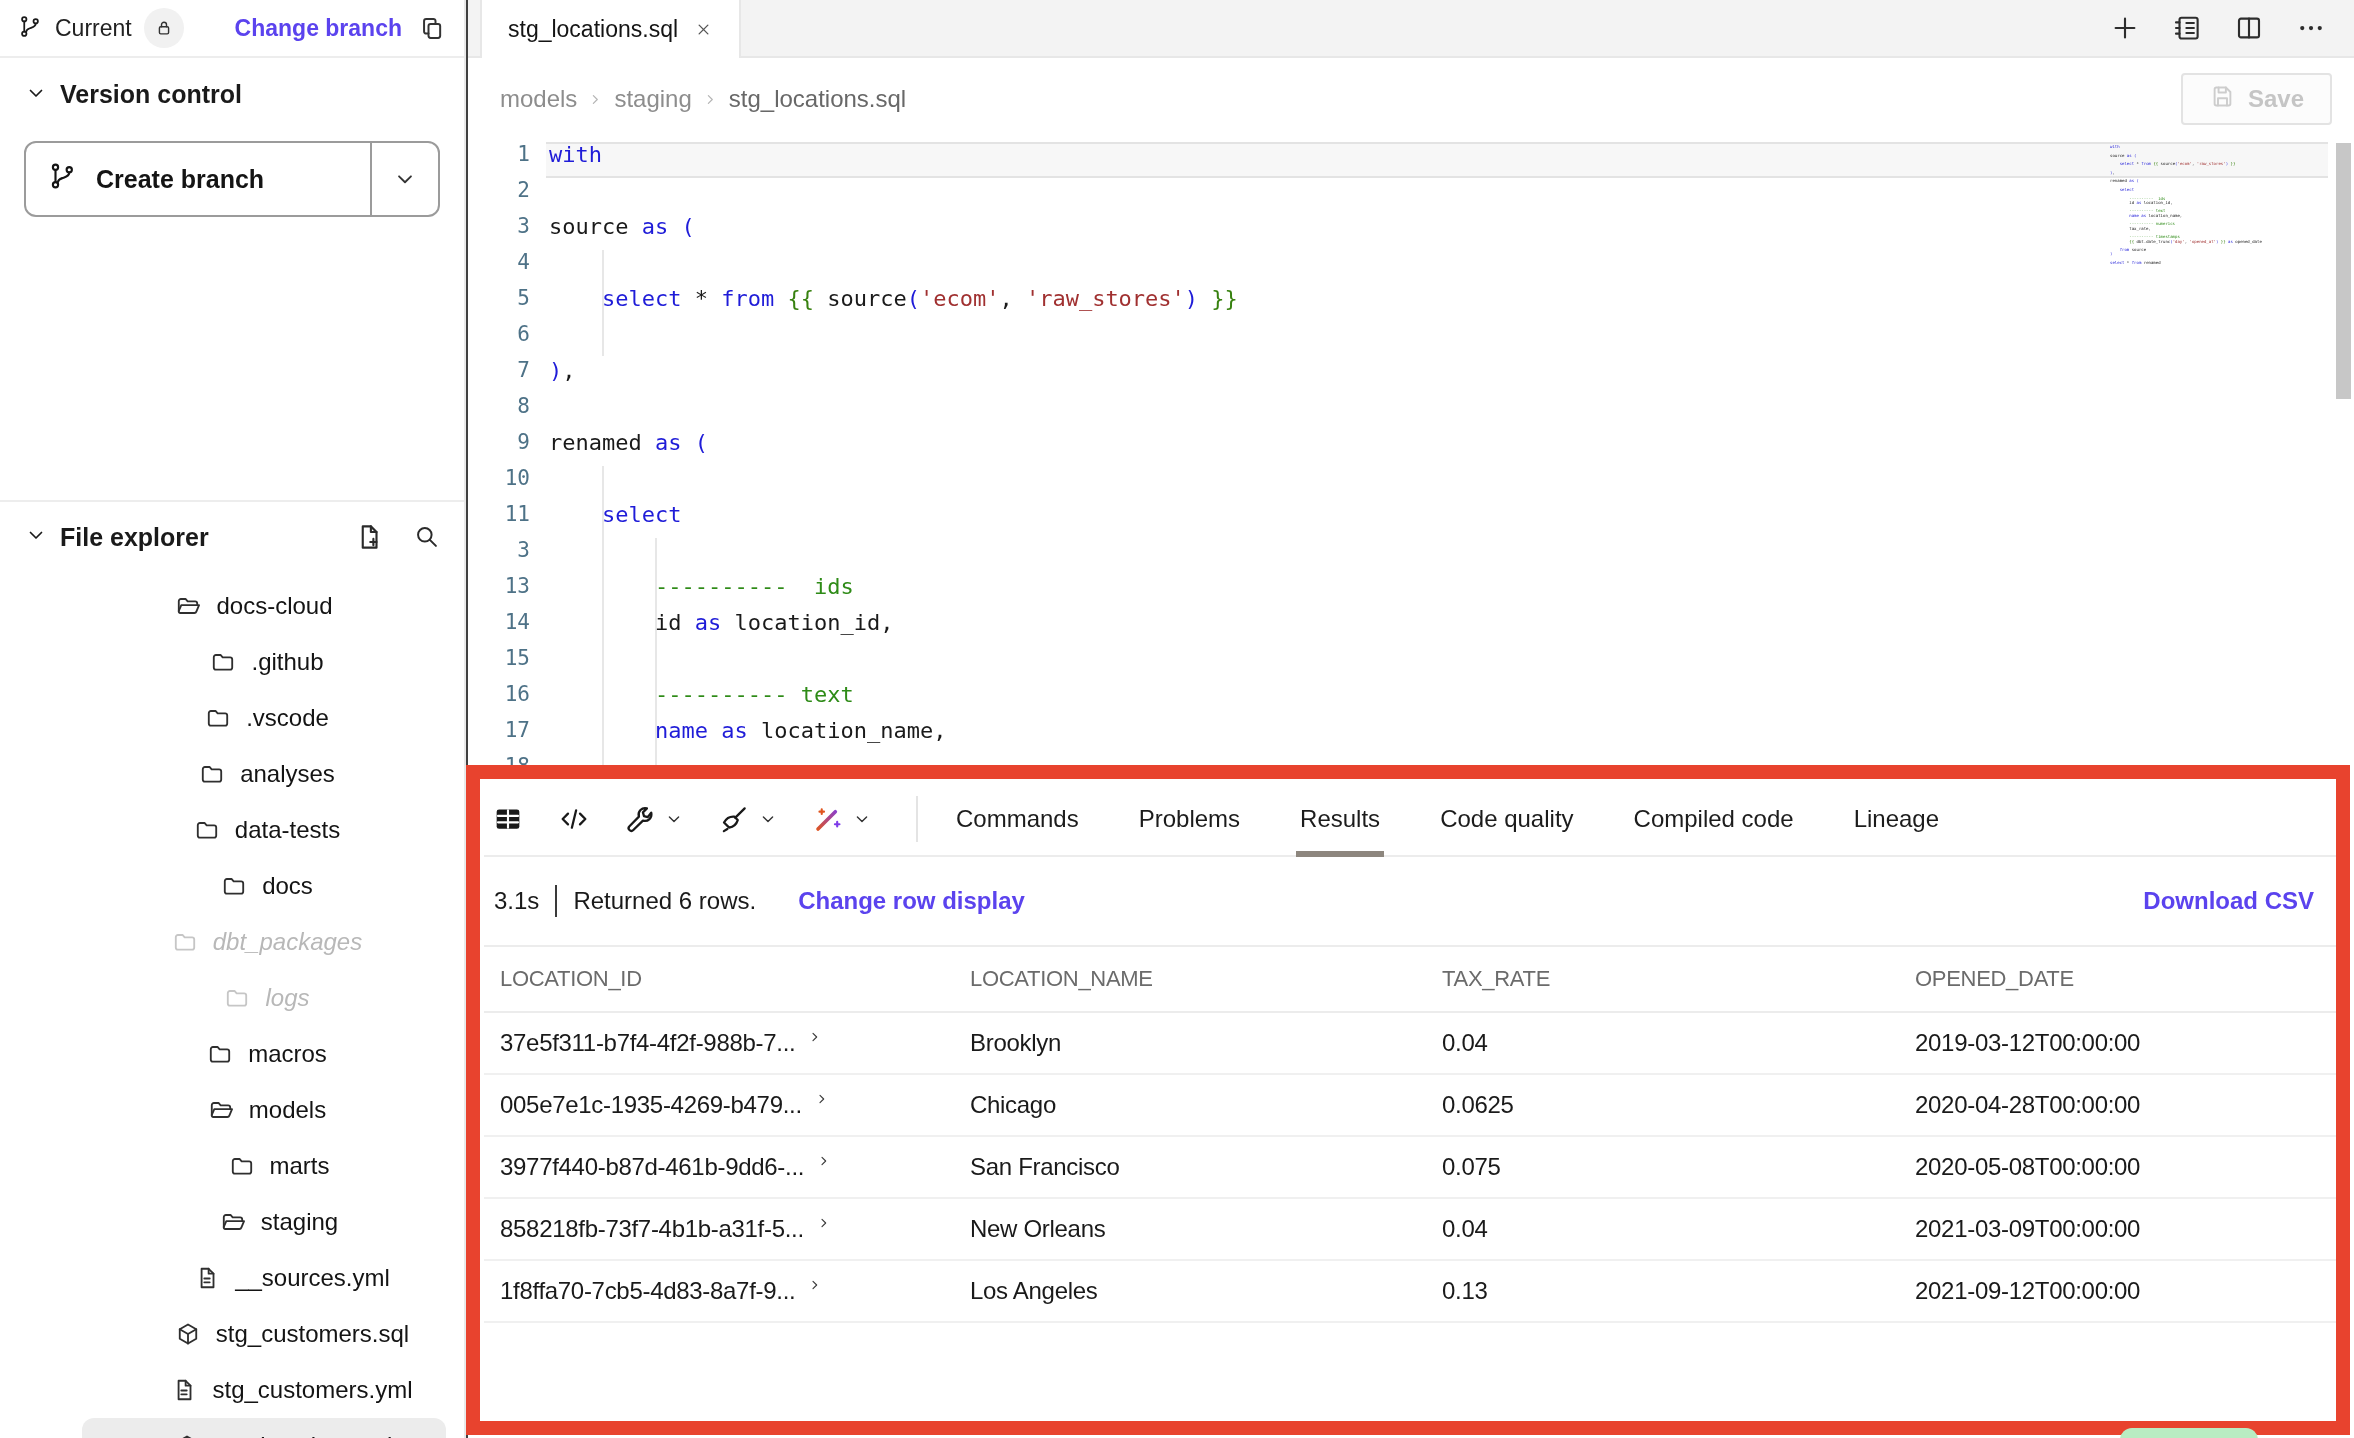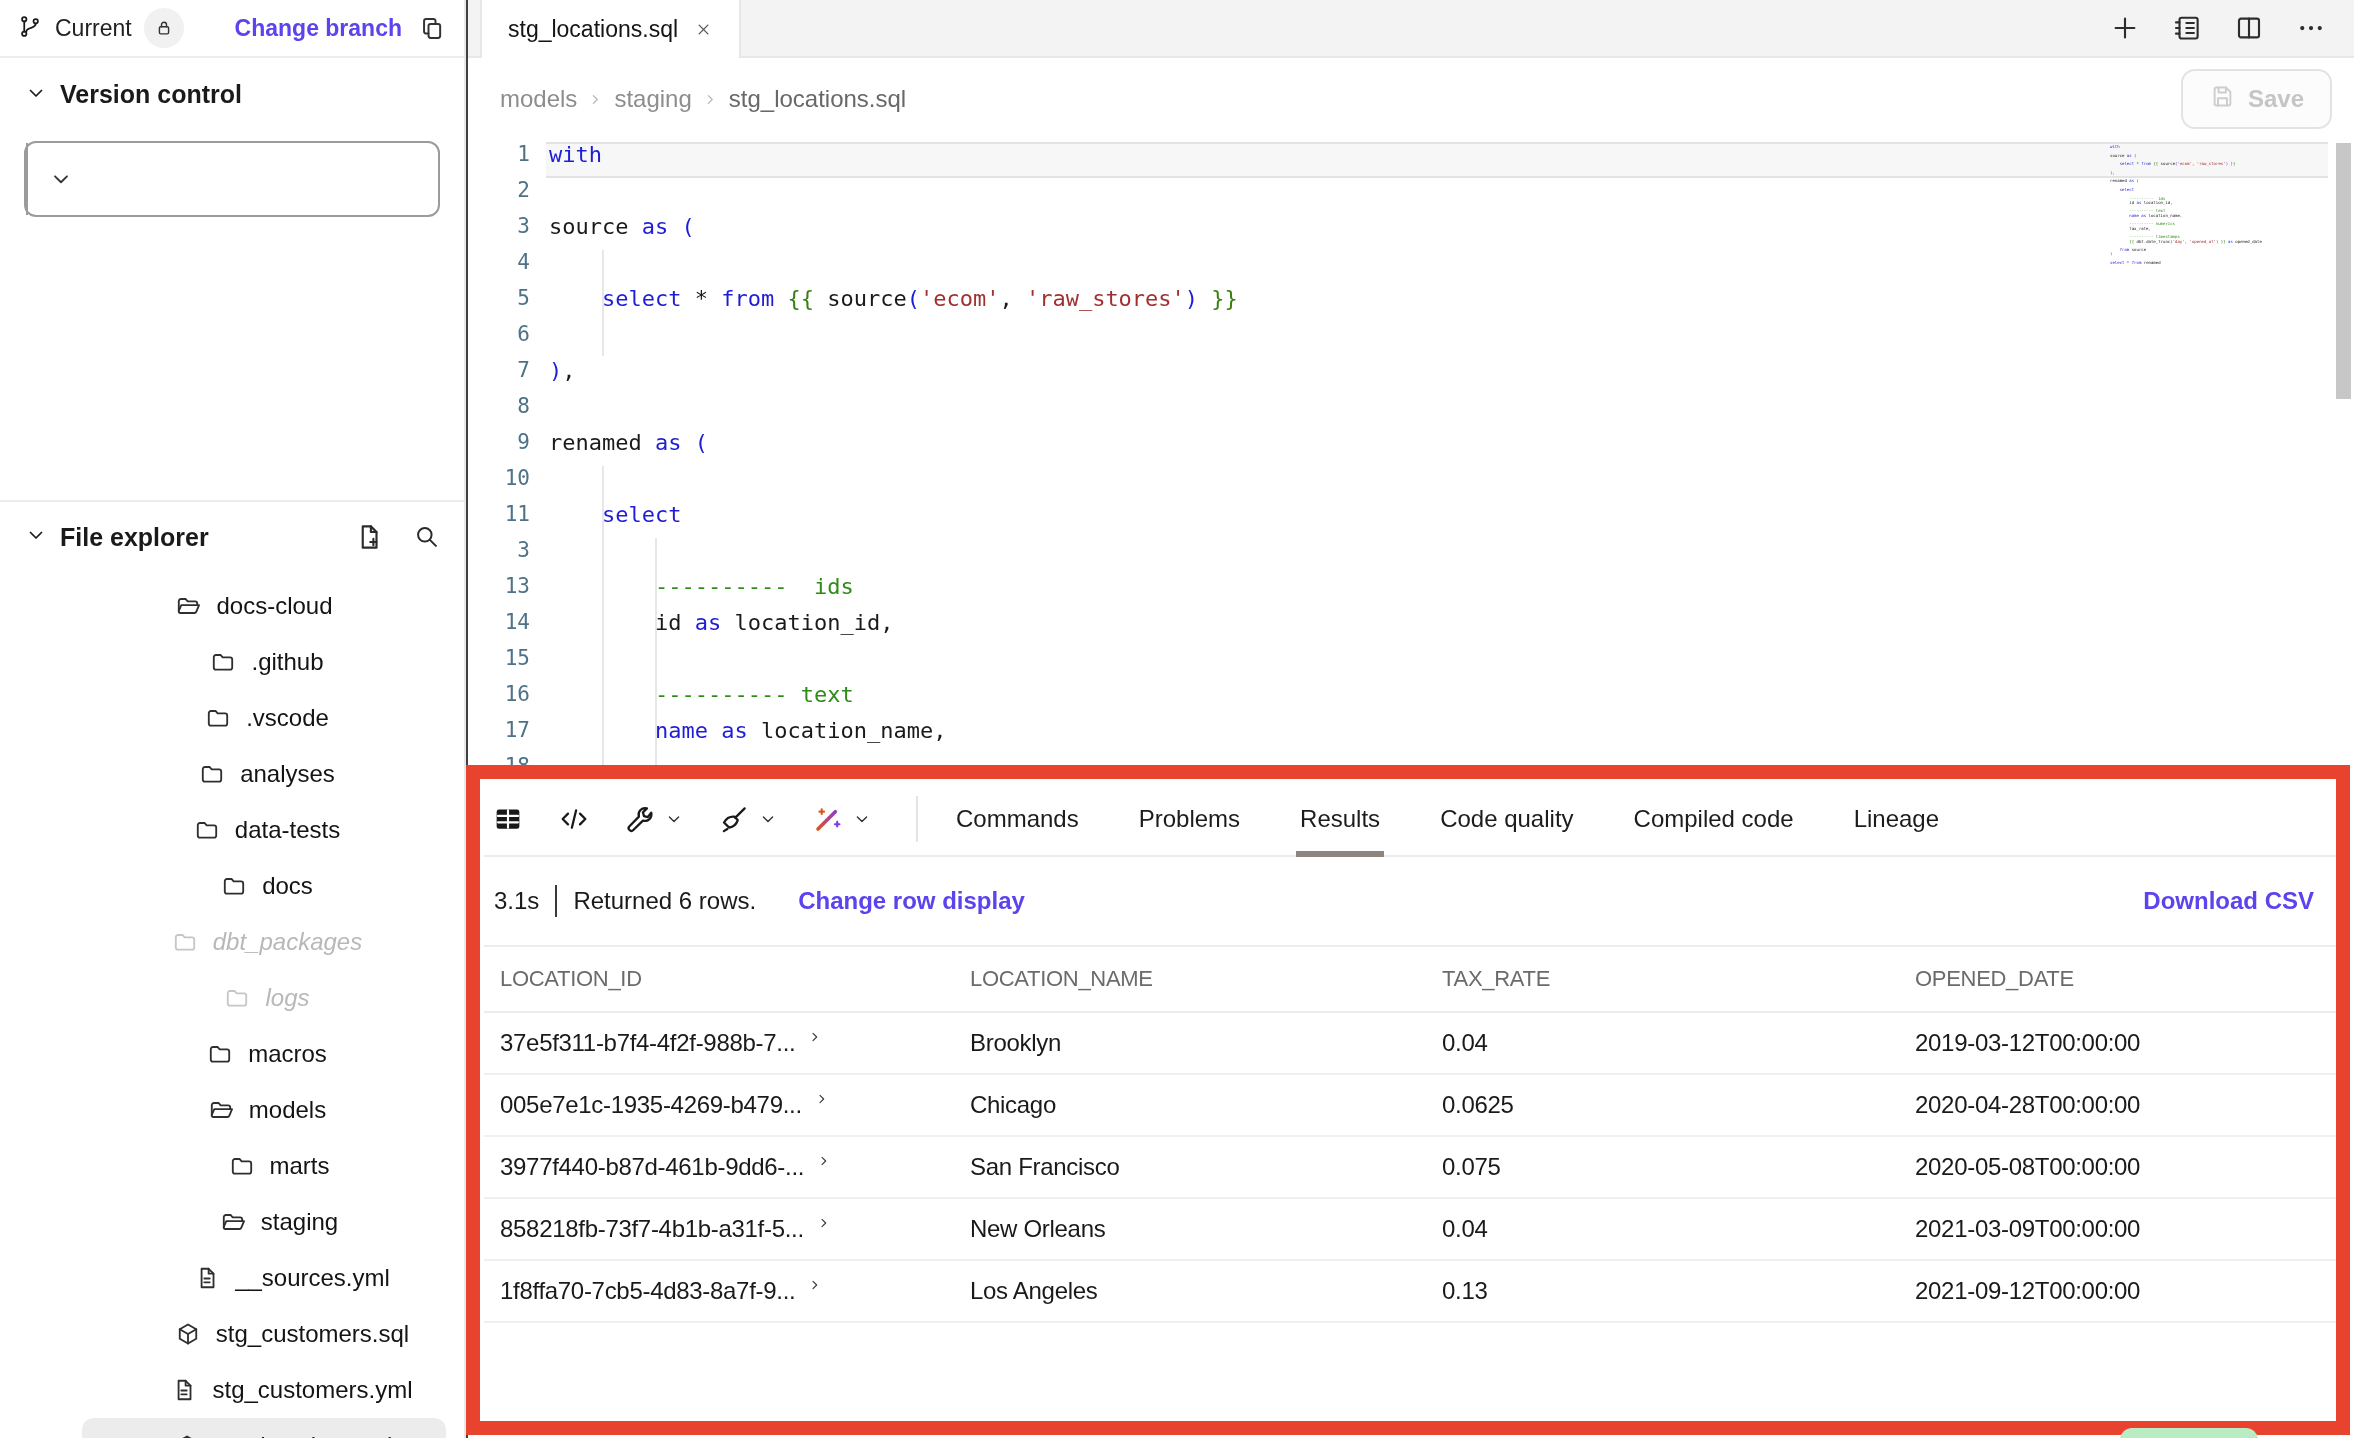--- a/index.html
+++ b/index.html
@@ -37,21 +37,21 @@
   .tabstrip{height:58px;background:#f3f3f3;border-bottom:2px solid #e7e7e7;display:flex;box-sizing:border-box;}
   .tab{height:58px;margin-left:12px;padding:0 26px;background:#fff;border-left:2px solid #e7e7e7;border-right:2px solid #e7e7e7;display:flex;align-items:center;gap:16px;font-size:23px;color:#141414;box-sizing:border-box;cursor:pointer;}
   .tab .close{color:#555;display:flex;cursor:pointer;}
   .strip-icons{margin-left:auto;display:flex;align-items:center;gap:32px;padding-right:28px;color:#2d2d2d;}
   .strip-icons .sbtn{display:flex;cursor:pointer;}
 
   .crumb-row{height:82px;display:flex;align-items:center;padding:0 22px 0 32px;}
   .crumbs{display:flex;align-items:center;gap:10px;font-size:24px;color:#8d8d8d;}
   .crumbs .sep{color:#b5b5b5;display:flex;}
   .crumbs .crumb:last-child{color:#686868;}
-  .save{margin-left:auto;display:flex;align-items:center;gap:12px;height:60px;padding:0 26px;border:2px solid #e3e3e3;border-radius:14px;background:#fcfcfc;color:#c5c5c5;font-size:24px;font-weight:600;cursor:default;}
+  .save{margin-left:auto;display:flex;align-items:center;gap:12px;height:52px;padding:0 26px;border:2px solid #e3e3e3;border-radius:4px;background:#fcfcfc;color:#c5c5c5;font-size:24px;font-weight:600;cursor:default;}
   .save .ic{color:#cdcdcd;}
 
   .code-wrap{position:relative;height:625px;overflow:hidden;}
   .curline{position:absolute;left:78px;right:26px;top:2px;height:32px;background:#f7f7f7;border-top:2px solid #e3e3e3;border-bottom:2px solid #e3e3e3;z-index:0;}
   .gutter{position:absolute;left:0;top:2px;width:62px;z-index:1;}
   .gn{height:36px;line-height:36px;text-align:right;color:var(--lnum,#4e7287);font:21px "DejaVu Sans Mono",monospace;}
   .code{position:absolute;left:81px;top:2px;right:220px;z-index:1;}
   .cl{height:36px;line-height:36px;white-space:pre;font:22px "DejaVu Sans Mono",monospace;}
   .tk-k{color:var(--kw,#1f1cd8);} .tk-t{color:#1a1a1a;} .tk-s{color:var(--str,#a03030);} .tk-c{color:var(--com,#2e8b17);} .tk-j{color:#37810f;}
   .guide{position:absolute;width:2px;background:#e7e7e7;z-index:0;}
@@ -116,20 +116,29 @@
     </div>
 
     <section class="vc">
       <div class="sec-head">
         <span class="ic" id="vc-chev"><svg class="ic " width="24" height="24" viewBox="0 0 24 24" fill="none" stroke="currentColor" stroke-width="1.7" stroke-linecap="round" stroke-linejoin="round">
               <path d="M6.5 9.5L12 15l5.5-5.5"></path>
             </svg></span>
         <h2>Version control</h2>
       </div>
       <div class="split-btn">
+        <div class="main">
+          <span class="ic" id="cb-branch-ic"><svg class="ic " width="30" height="30" viewBox="0 0 24 24" fill="none" stroke="currentColor" stroke-width="1.7" stroke-linecap="round" stroke-linejoin="round">
+                <circle cx="6" cy="5" r="2.1"></circle>
+                <circle cx="6" cy="19" r="2.1"></circle>
+                <circle cx="17" cy="7" r="2.1"></circle>
+                <path d="M6 7.2v9.6M17 9.2c0 3.2-3 3.6-5.6 4.5-2.2.8-3.4 1.8-3.4 3.1"></path>
+              </svg></span>
+          <span>Create branch</span>
+        </div>
         <div class="dd" id="cb-chev">
             <svg class="ic " width="26" height="26" viewBox="0 0 24 24" fill="none" stroke="currentColor" stroke-width="1.7" stroke-linecap="round" stroke-linejoin="round">
               <path d="M6.5 9.5L12 15l5.5-5.5"></path>
             </svg>
           </div>
       </div>
     </section>
 
     <section class="fe">
       <div class="sec-head">

